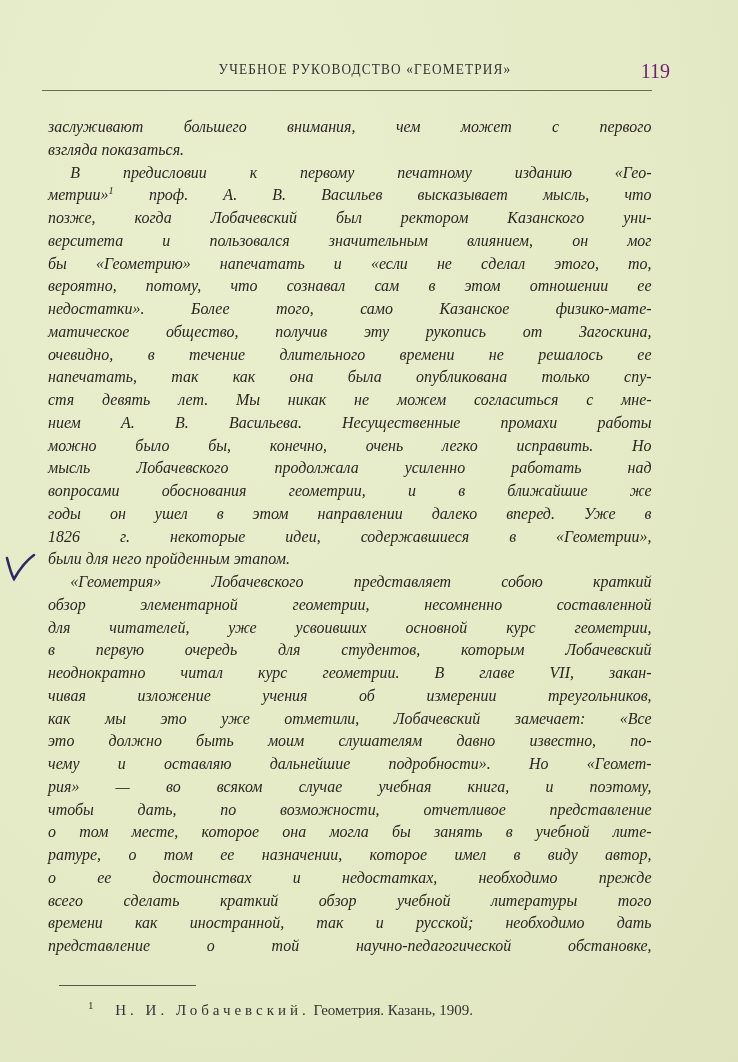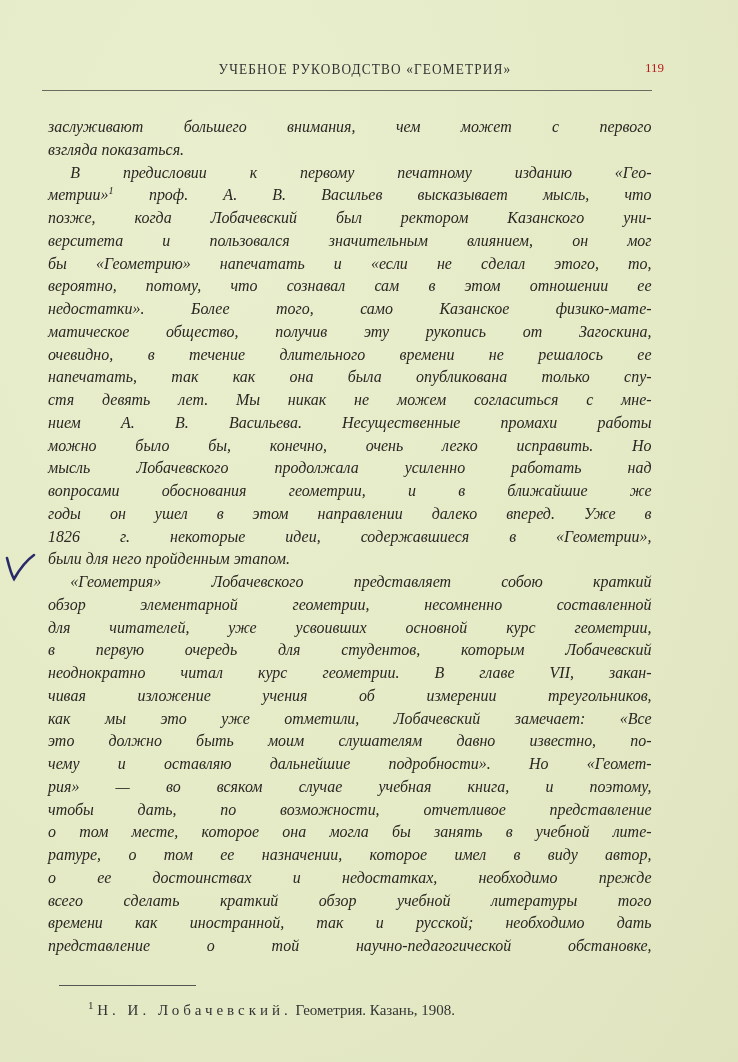--- a/index.html
+++ b/index.html
@@ -14,21 +14,21 @@
     .page { position: absolute; left: 0; top: 0; width: 738px; height: 1050px; }
     .running-head {
       position: absolute; left: 60px; top: 60px; width: 610px; height: 24px;
     }
     .running-title {
       position: absolute; left: 0; right: 0; top: 2px; text-align: center;
       font-size: 14px; letter-spacing: 1.2px; color: #333;
       transform: scaleX(0.95);
     }
     .page-number {
-      position: absolute; right: 6px; top: 0; font-size: 13px; color: #b91c1c;
+      position: absolute; right: 0; top: 0; font-size: 20px; color: #701a75;
     }
     .head-rule {
       position: absolute; left: 42px; top: 90px; width: 610px; height: 1px;
       background: #6a6a5e;
     }
     .body-text {
       position: absolute; left: 48px; top: 116px; width: 604px;
       font-size: 17.2px; line-height: 22.75px; font-style: italic;
     }
     .line {
@@ -43,21 +43,21 @@
       position: absolute; left: 4px; top: 552px; width: 34px; height: 30px;
     }
     .fn-rule {
       position: absolute; left: 59px; top: 985px; width: 137px; height: 1px;
       background: #555;
     }
     .footnote {
       position: absolute; left: 88px; top: 1002px; font-size: 15px; color: #333;
       white-space: nowrap;
     }
-    .spaced { letter-spacing: 4px; }
+    .spaced { letter-spacing: 4px; margin-left: 18px; }
   </style>
 </head>
 <body>
 
 <div class="page">
 
   <div class="running-head">
     <div class="running-title">УЧЕБНОЕ РУКОВОДСТВО «ГЕОМЕТРИЯ»</div>
     <div class="page-number">119</div>
   </div>
@@ -104,16 +104,16 @@
     <span class="line">о ее достоинствах и недостатках, необходимо прежде</span>
     <span class="line">всего сделать краткий обзор учебной литературы того</span>
     <span class="line">времени как иностранной, так и русской; необходимо дать</span>
     <span class="line">представление о той научно-педагогической обстановке,</span>
   </div>
 
   <div class="fn-rule"></div>
   <div class="footnote">
     <sup>1</sup>
     <span class="spaced">Н. И. Лобачевский.</span>
-    <span>Геометрия. Казань, 1908.</span>
+    <span>Геометрия. Казань, 1909.</span>
   </div>
 
 </div>
 
 </body></html>

